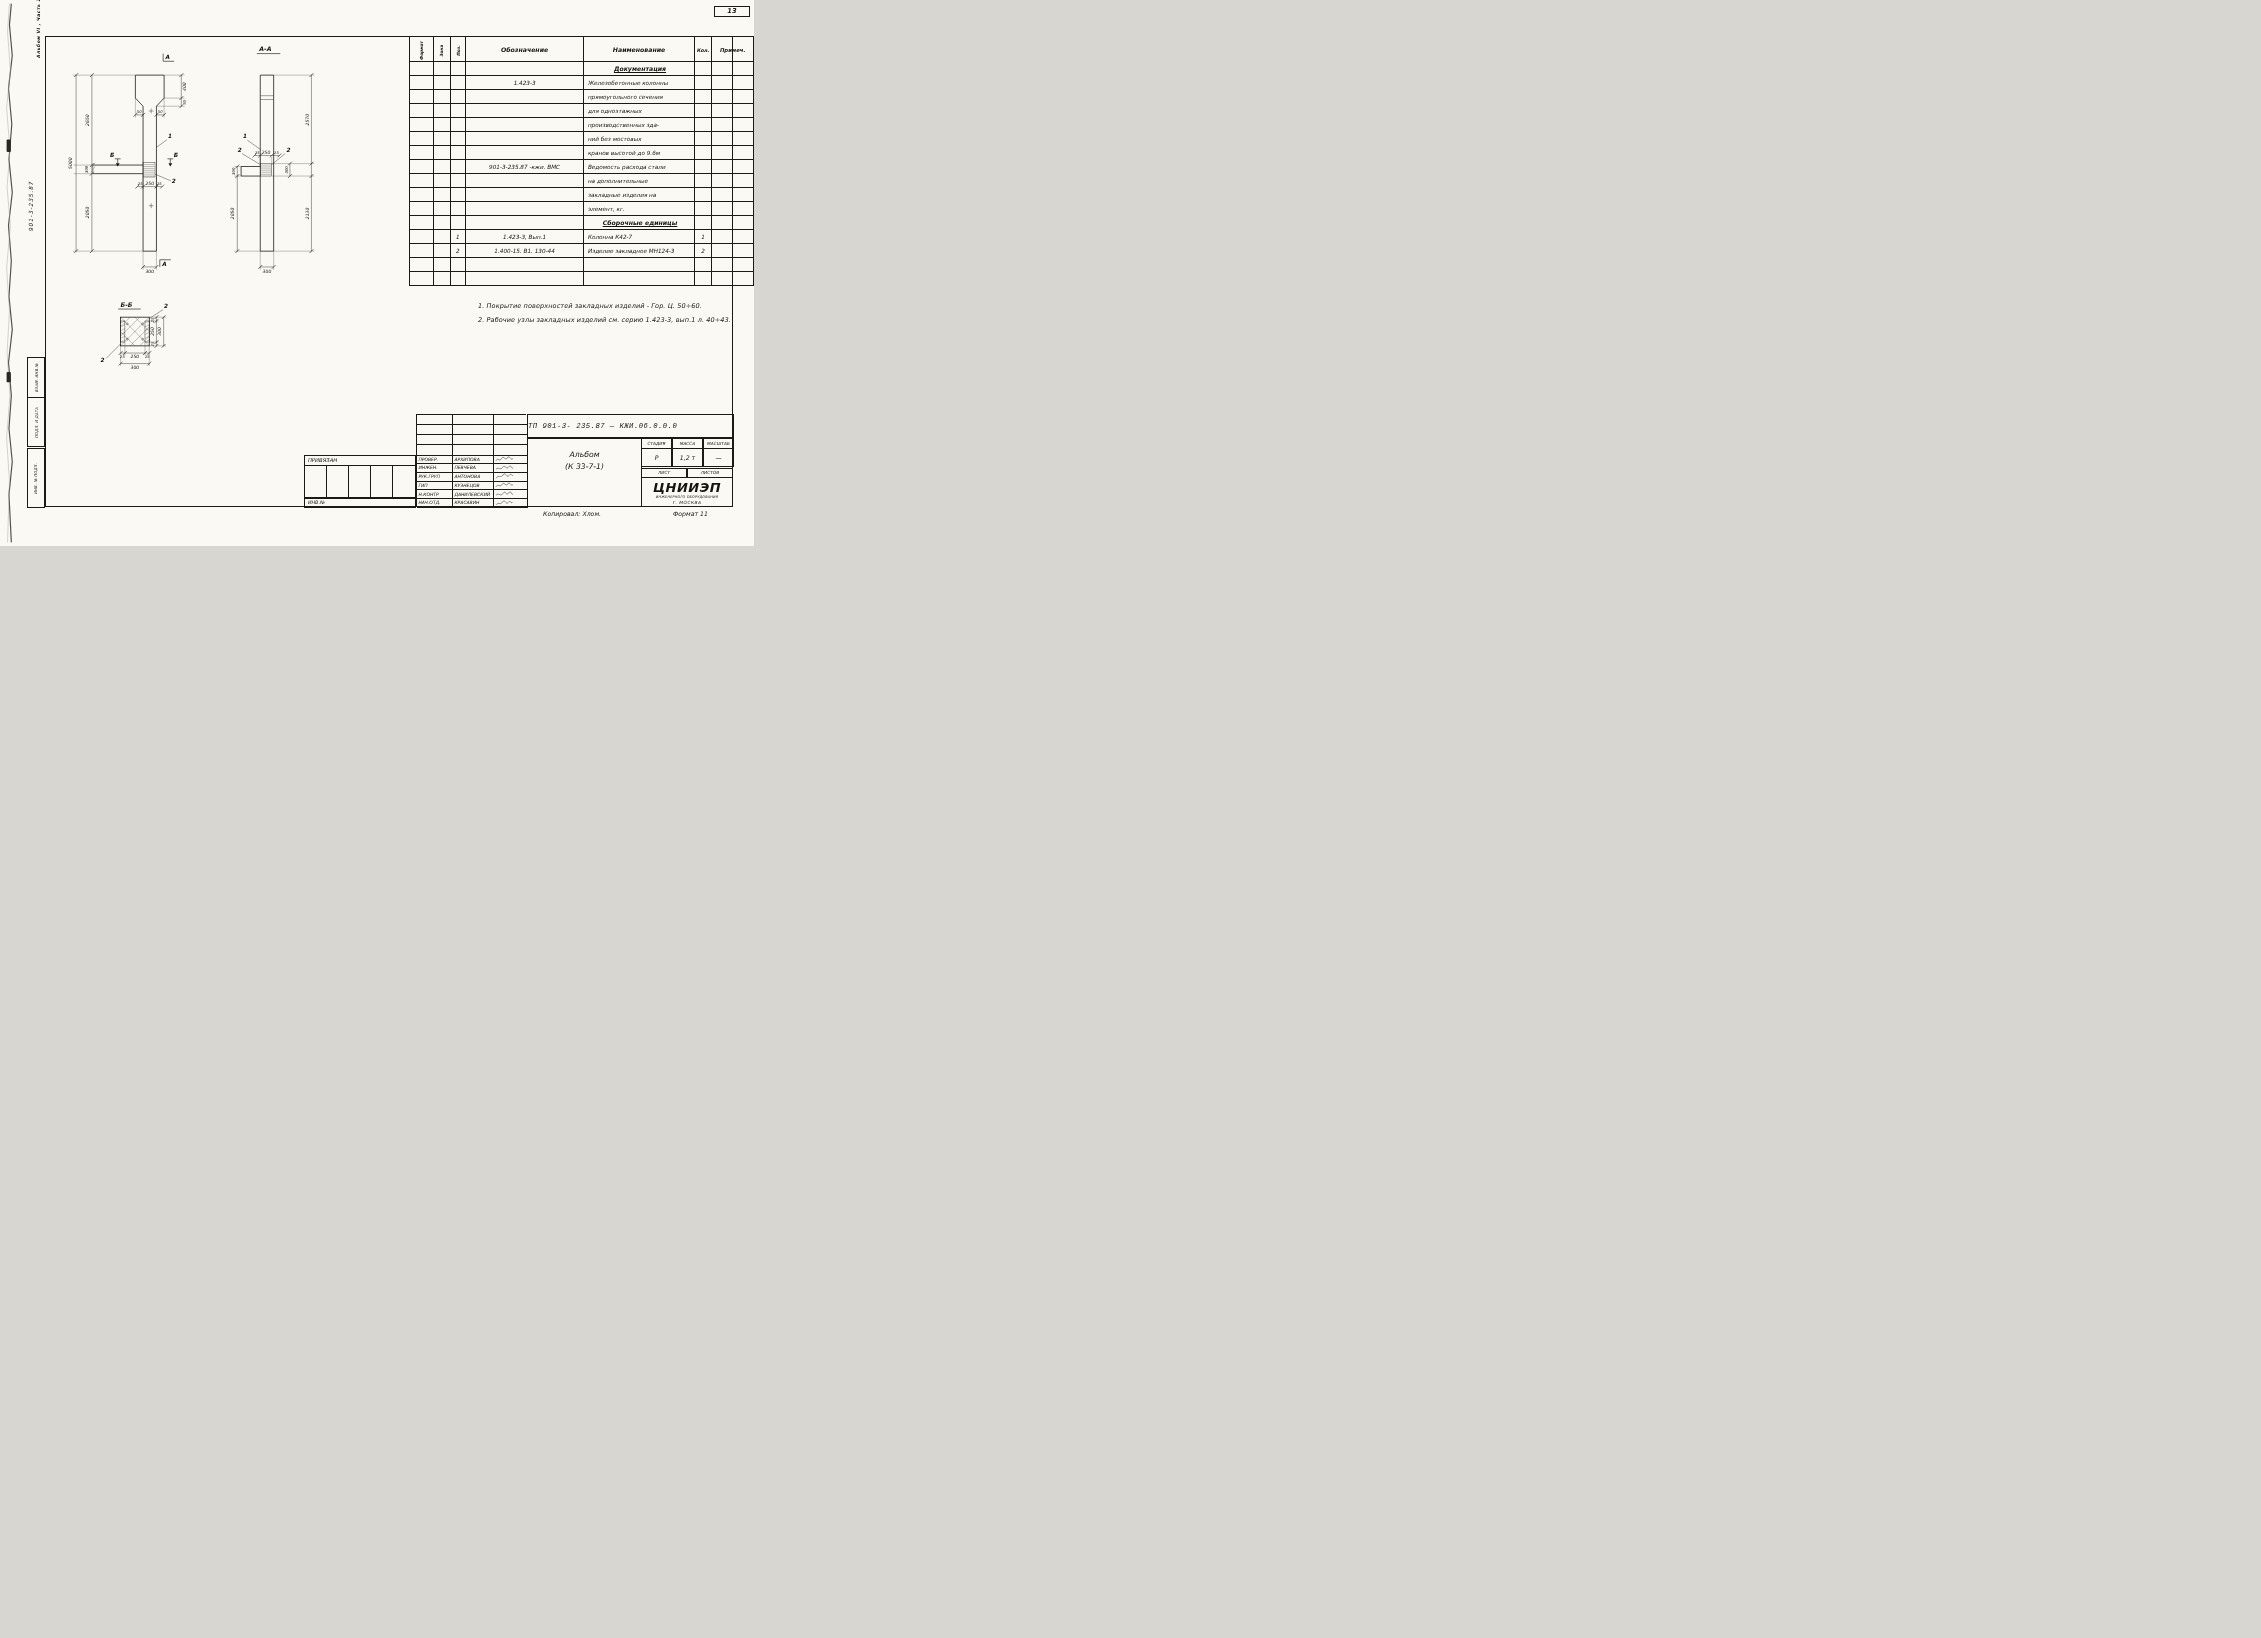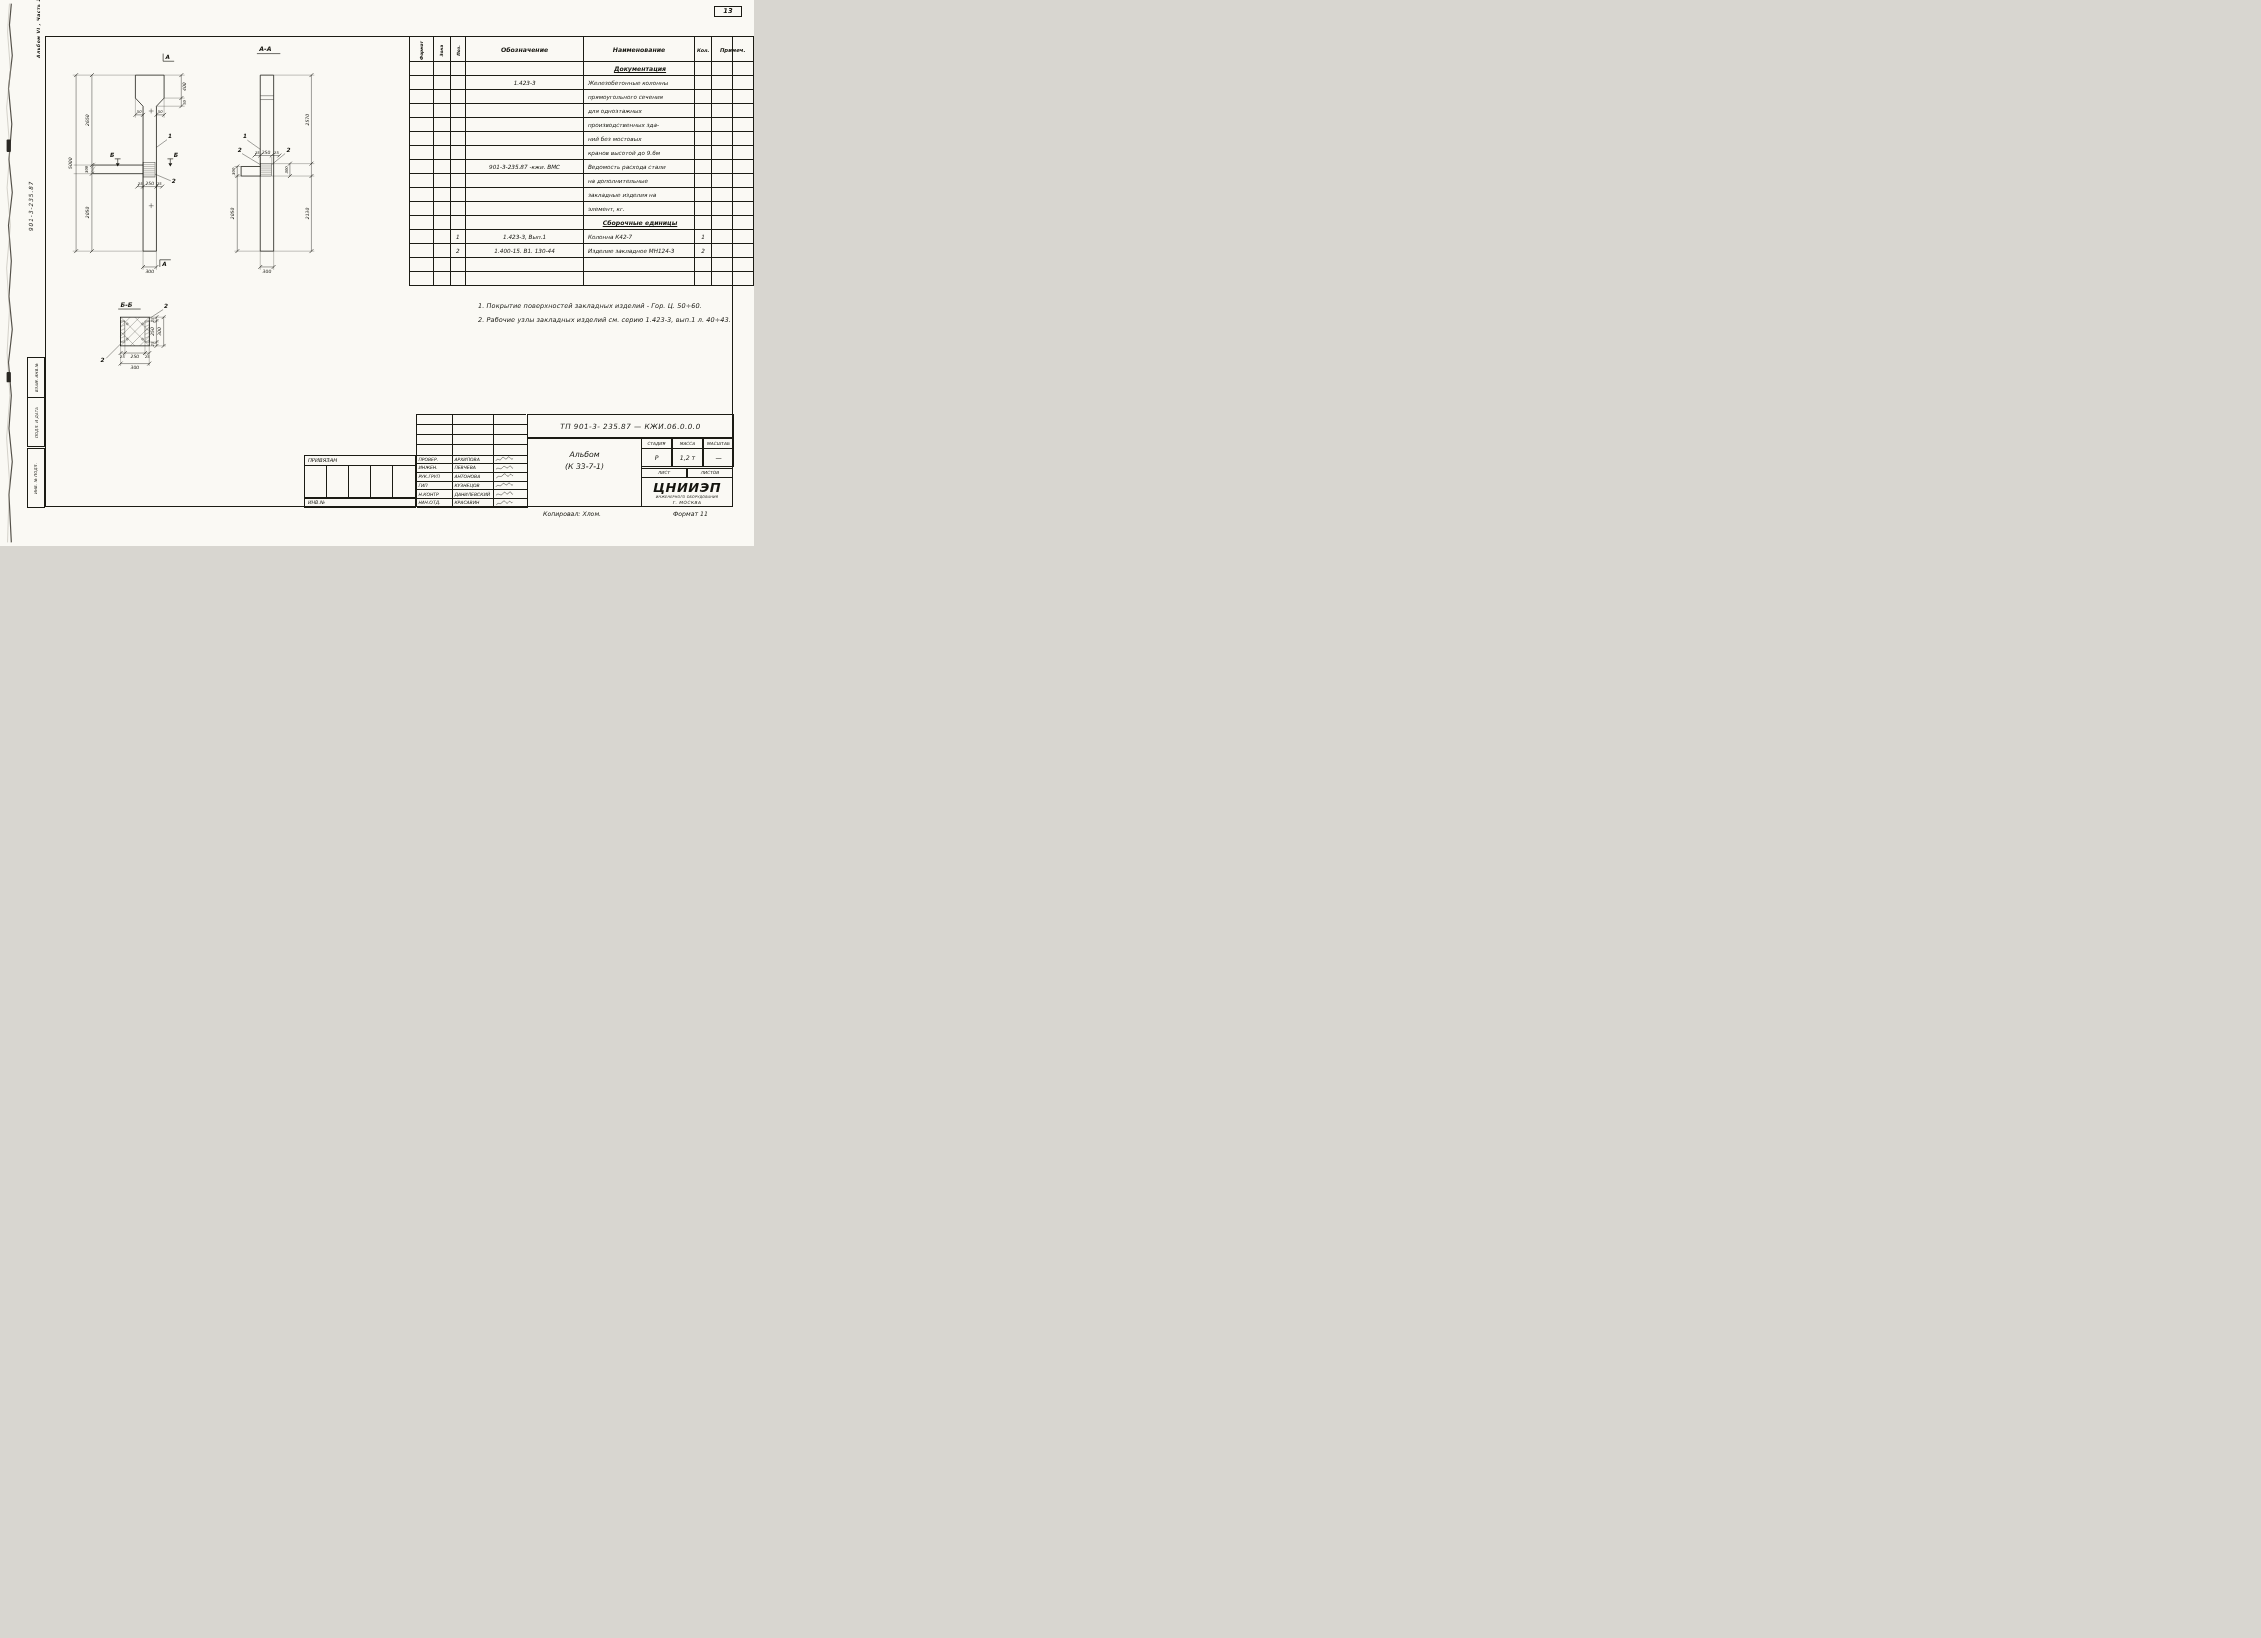--- a/index.html
+++ b/index.html
@@ -1,20 +1,20 @@
 <!DOCTYPE html>
 <html style="font-size:7.7px"><head>
 <meta charset="utf-8">
 <style>
   html,body{margin:0;padding:0;background:#d8d6d0;}
   .page{position:relative;width:754px;height:546px;background:#faf9f4;
         font-family:"DejaVu Sans",sans-serif;color:#15150f;overflow:hidden;}
   .frame{position:absolute;left:45px;top:36px;width:688px;height:471px;
          border:1px solid #1b1b14;box-sizing:border-box;}
-  .pagenum{position:absolute;left:714px;top:5.7px;width:28px;height:11.5px;
+  .pagenum{position:absolute;left:714px;top:5.7px;width:36px;height:11.5px;
            border:1px solid #1b1b14;box-sizing:border-box;display:flex;align-items:center;
            justify-content:center;font:italic bold 6.7px "DejaVu Sans",sans-serif;}
   .vtext{position:absolute;transform:rotate(-90deg);transform-origin:left top;
          white-space:nowrap;font-style:italic;}
   .album{left:36px;top:58px;font-size:4.5px;font-weight:bold;letter-spacing:0.5px;}
   .docnum{left:28px;top:231px;font-size:5.7px;letter-spacing:1px;}
   .stampbox{position:absolute;left:27px;width:18px;border:0.7px solid #1b1b14;
             box-sizing:border-box;display:flex;align-items:center;justify-content:center;}
   .stampbox span{transform:rotate(-90deg);white-space:nowrap;font:italic 3.8px "DejaVu Sans",sans-serif;
                  letter-spacing:0.2px;}
@@ -44,22 +44,22 @@
   .tb .lgrid div{border-right:0.7px solid #1b1b14;}
   .tb .lgrid div:last-child{border-right:none;}
   .tb .invc{left:0;top:84px;width:112px;height:9.6px;font-size:4.8px;display:flex;align-items:center;padding-left:2.9px;}
   .mid{position:absolute;left:112px;top:0;width:110px;height:93px;display:grid;
        grid-template-columns:36px 41px 34px;
        grid-template-rows:10px 10px 10px 10.5px 8.6px 8.6px 9px 8.6px 8.6px 9px;
        border-left:0.7px solid #1b1b14;border-top:0.7px solid #1b1b14;box-sizing:border-box;}
   .mid>div{border-right:0.7px solid #1b1b14;border-bottom:0.7px solid #1b1b14;
        font:italic 4.5px "DejaVu Sans",sans-serif;display:flex;align-items:center;
        padding-left:1.4px;overflow:hidden;box-sizing:border-box;}
-  .tb .doc{left:223px;top:0;width:207px;height:24px;display:flex;align-items:center;justify-content:center;
-           font-size:7.2px;letter-spacing:0.5px;border-width:1px;}
+  .tb .doc{left:223px;top:0;width:207px;height:24px;display:flex;align-items:center;
+           font-size:7.2px;letter-spacing:0.5px;border-width:1px;font-family:Liberation Mono, monospace;}
   .tb .prod{left:223px;top:24px;width:115px;height:69px;text-align:center;padding-top:9.6px;
             font-size:7.7px;line-height:1.6;border-width:1px;}
   .tb .sm{font-size:4.3px;display:flex;align-items:center;justify-content:center;}
   .tb .val{font-size:6.2px;display:flex;align-items:center;justify-content:center;}
   .tb .org{left:337px;top:63px;width:92px;height:30px;text-align:center;padding-top:2.9px;}
   .tb .org .o1{font-weight:bold;font-size:13px;letter-spacing:0.5px;line-height:1.1;}
   .tb .org .o2{font-size:3.4px;letter-spacing:0.2px;line-height:1.3;}
   .tb .org .o3{font-size:4.3px;letter-spacing:0.5px;}
   .copied{position:absolute;left:543px;top:510px;font:italic 6.2px "DejaVu Sans",sans-serif;}
   .fmt{position:absolute;left:673px;top:510px;font:italic 6.2px "DejaVu Sans",sans-serif;}

